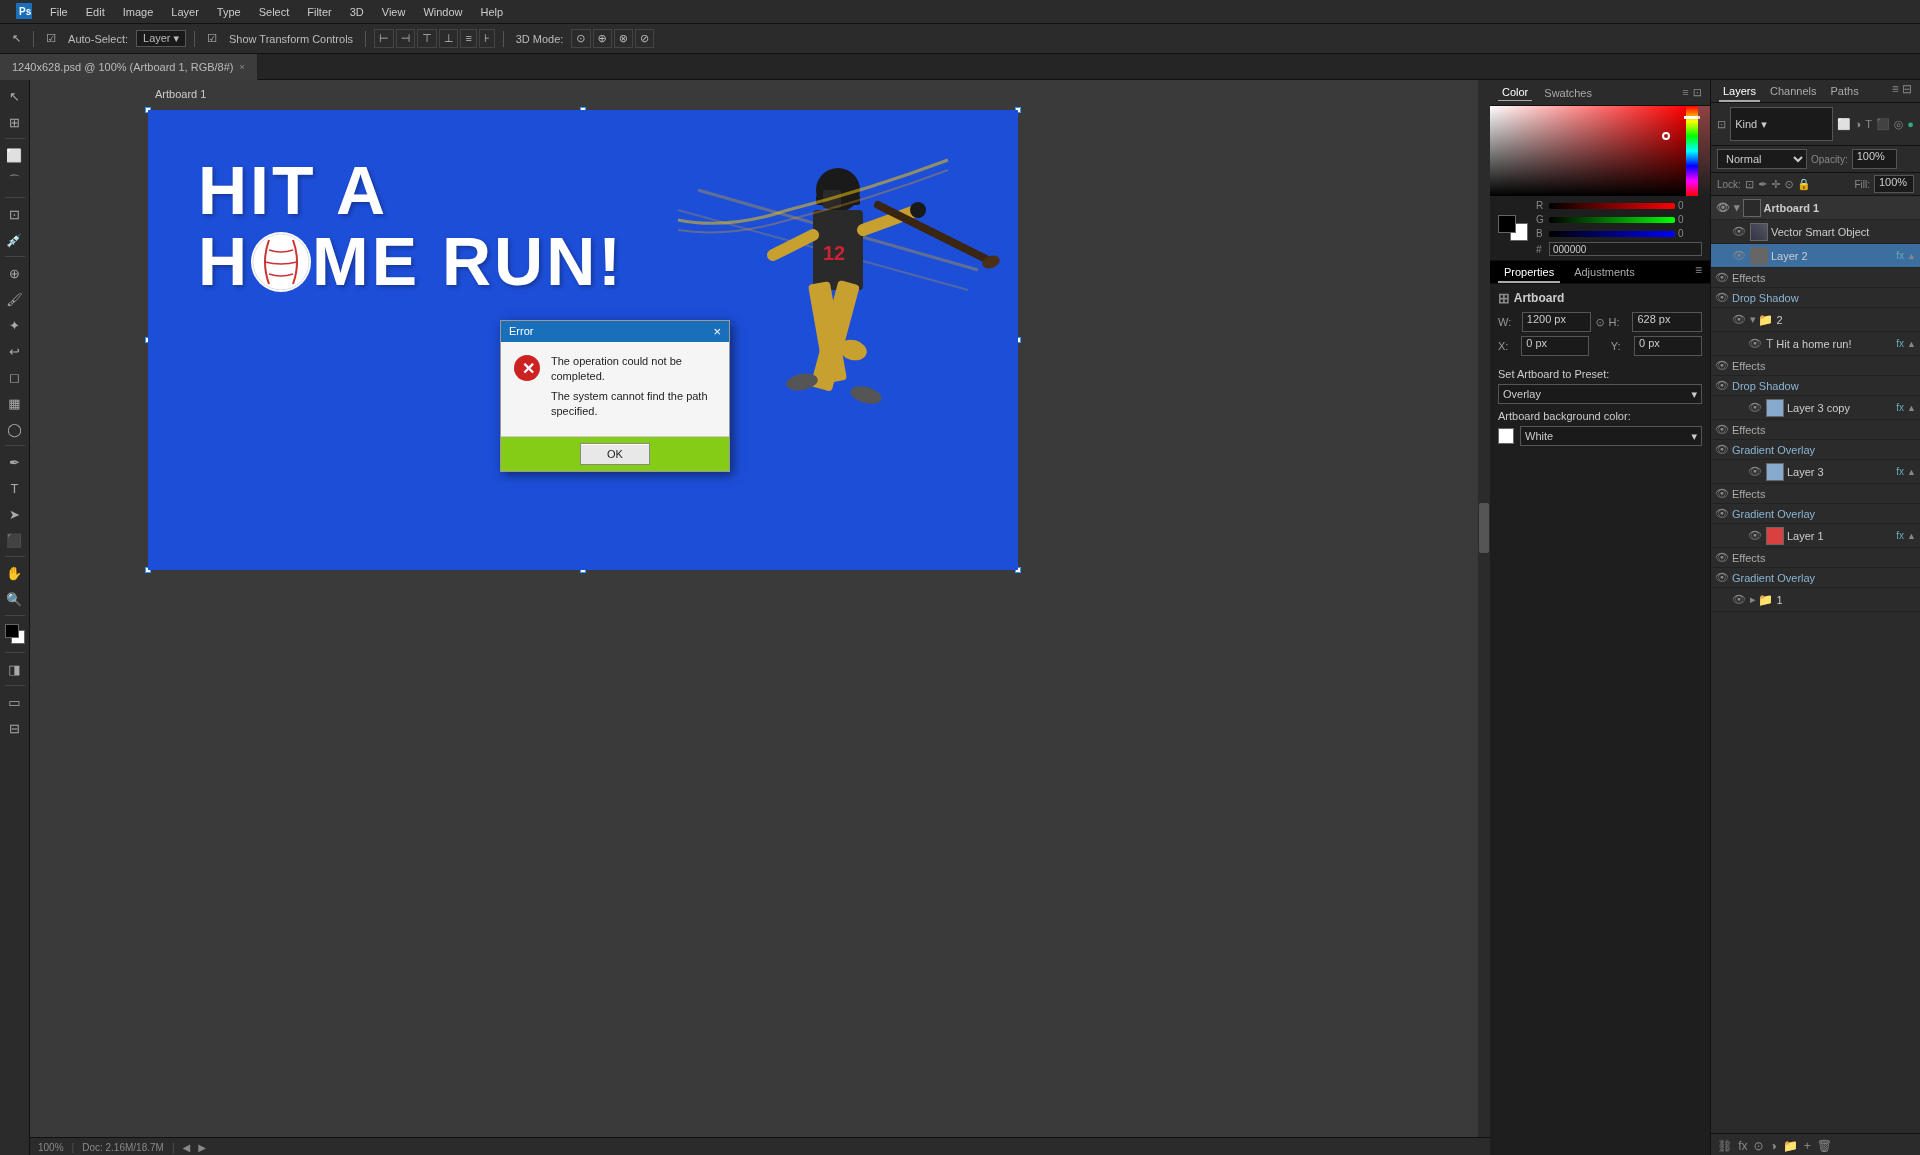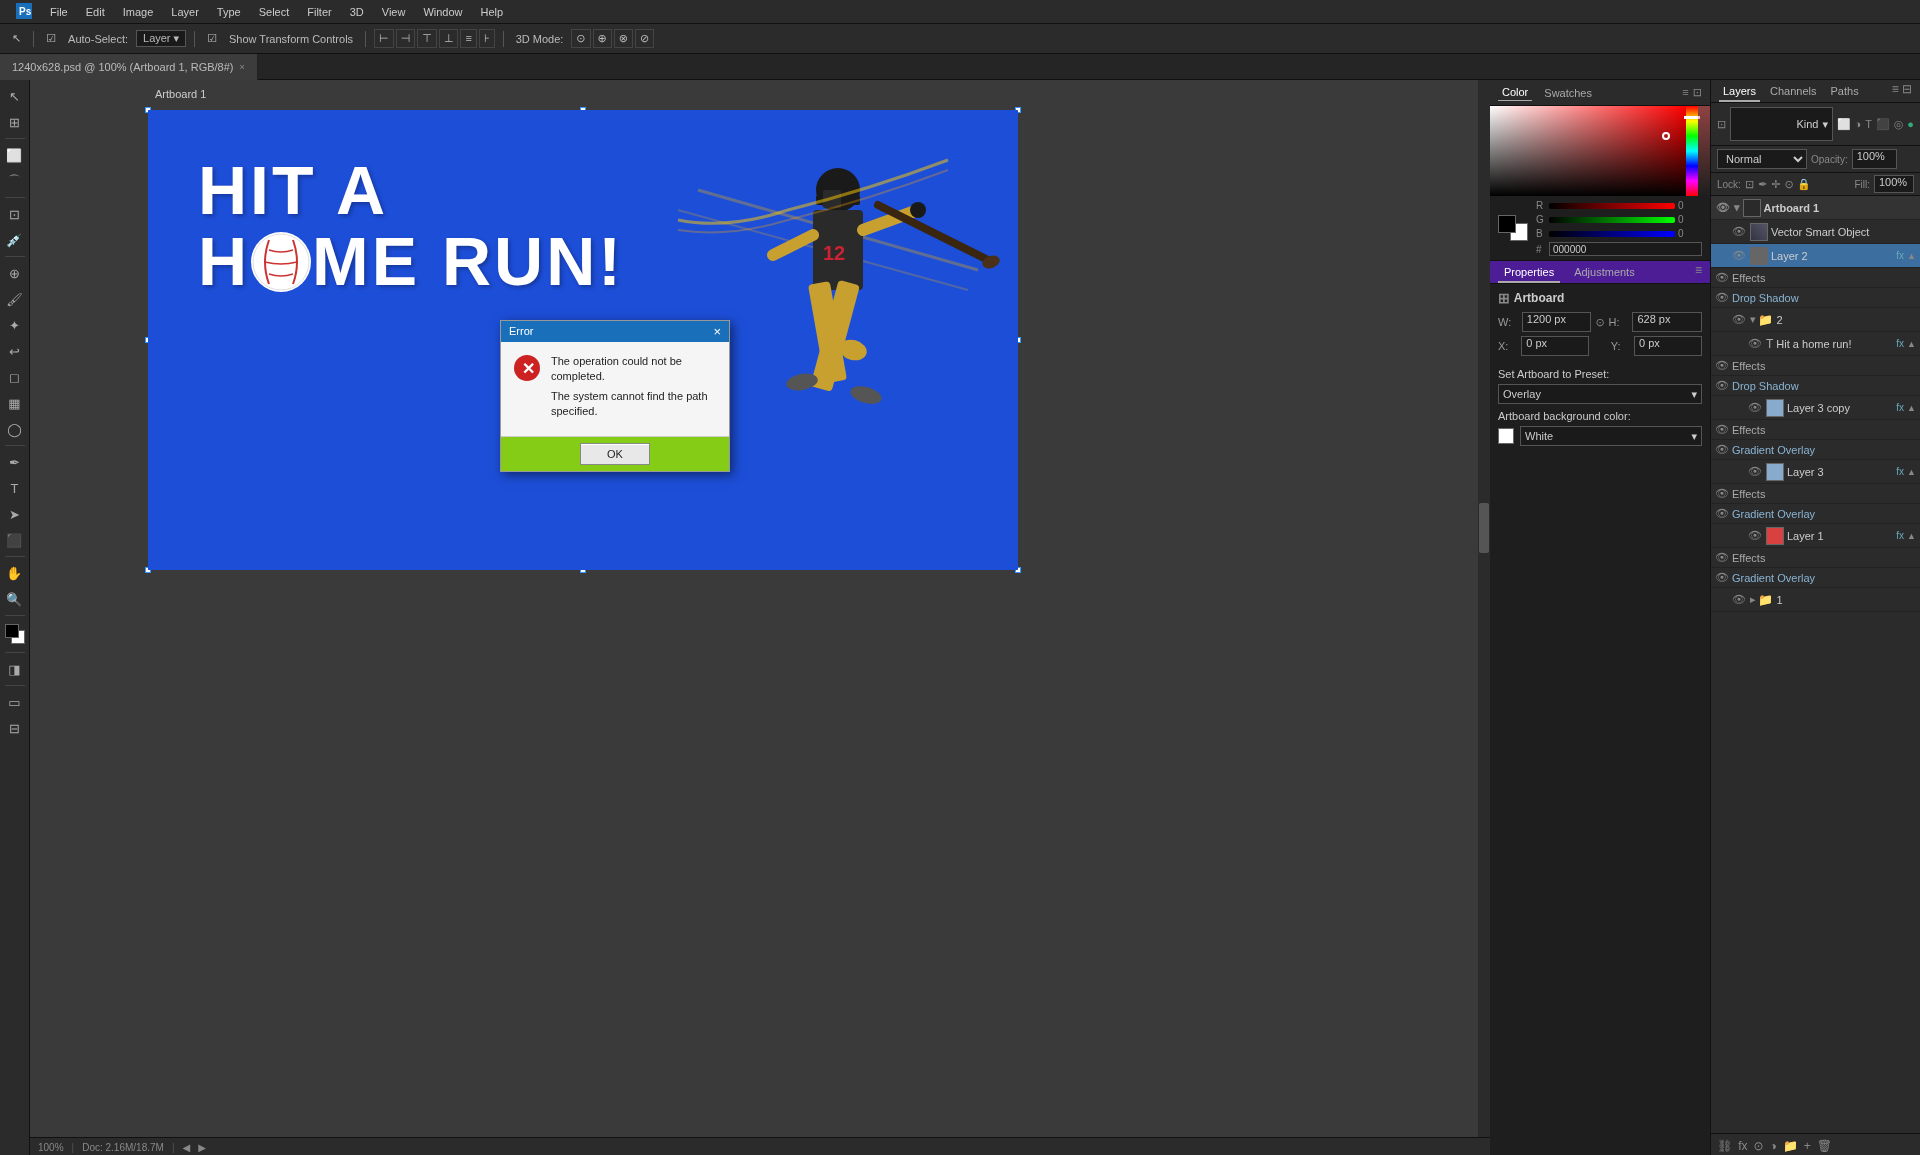--- a/index.html
+++ b/index.html
@@ -241,21 +241,21 @@
 
     
     #properties-panel {
       flex: 1;
       overflow: hidden;
       display: flex;
       flex-direction: column;
     }
     .props-tabs {
       display: flex;
-      background: #4c1d95;
+      background: #000000;
       border-bottom: 1px solid #111;
       padding: 2px 8px 0;
       gap: 8px;
     }
     .props-tab {
       padding: 3px 6px;
       font-size: 11px;
       color: #aaa;
       cursor: pointer;
       border-bottom: 2px solid transparent;
@@ -363,21 +363,20 @@
     .layers-filter {
       flex: 1;
       height: 24px;
       background: #1a1a1a;
       border: 1px solid #555;
       color: #ccc;
       font-size: 11px;
       padding: 16px 4px;
       display: flex;
       align-items: center;
-      justify-content: flex-end;
     }
     .layers-icon-row {
       display: flex;
       gap: 4px;
       align-items: center;
     }
     .layers-icon { color: #888; font-size: 11px; cursor: pointer; }
 
     .blend-row {
       display: flex;

